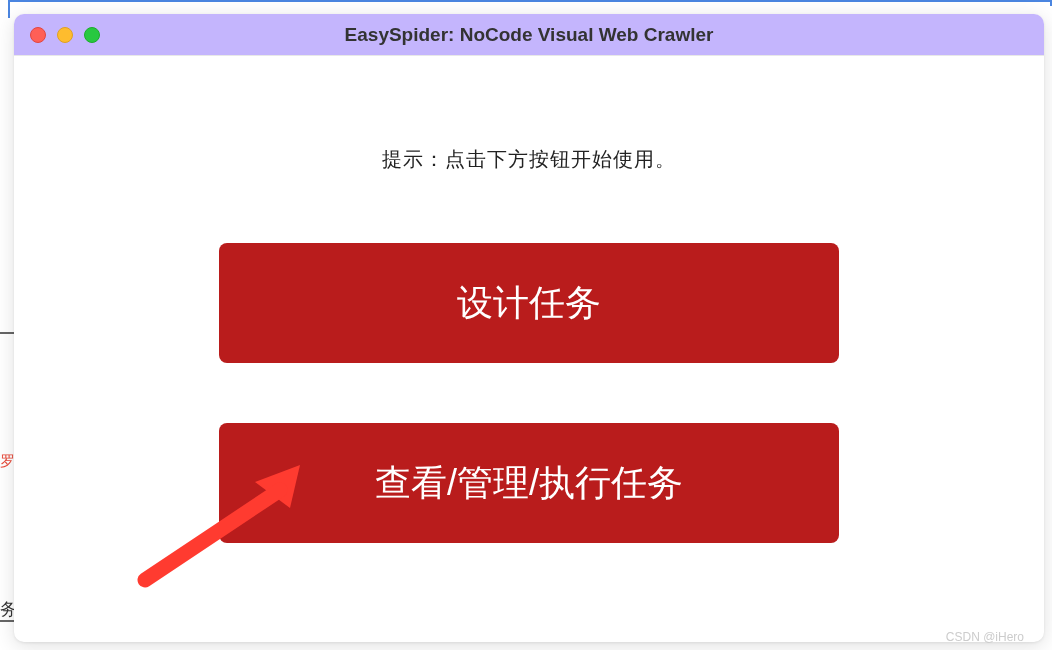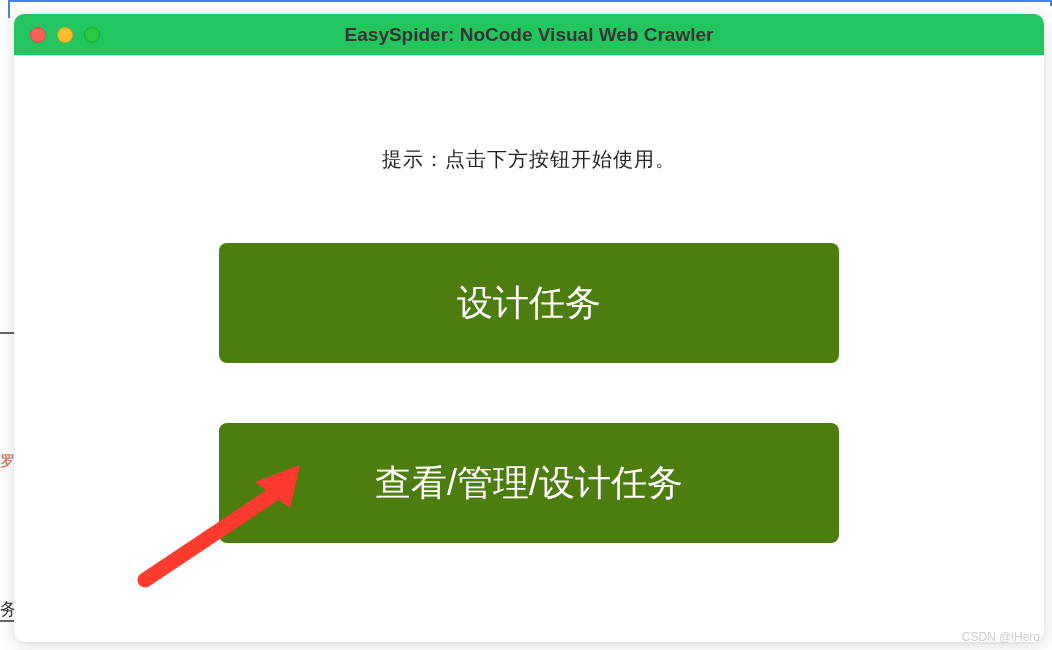--- a/index.html
+++ b/index.html
@@ -75,21 +75,21 @@
       top: 14px;
       width: 1030px;
       height: 628px;
       background: #ffffff;
       border-radius: 10px;
       box-shadow: 0 4px 20px rgba(0,0,0,0.12), 0 1px 3px rgba(0,0,0,0.08);
       overflow: hidden;
     }
     .titlebar {
       height: 42px;
-      background: #22c55e;
+      background: #c4b5fd;
       border-bottom: 1px solid #e8e8e8;
       display: flex;
       align-items: center;
       position: relative;
     }
     .traffic-lights {
       display: flex;
       gap: 11px;
       padding-left: 16px;
     }
@@ -118,21 +118,21 @@
     .hint {
       font-size: 20px;
       color: #222;
       margin-top: 40px;
       margin-bottom: 70px;
       letter-spacing: 1px;
     }
     .main-button {
       width: 620px;
       height: 120px;
-      background: #4d7c0f;
+      background: #b91c1c;
       border: none;
       border-radius: 8px;
       color: #ffffff;
       font-size: 36px;
       font-weight: 400;
       cursor: pointer;
       display: flex;
       align-items: center;
       justify-content: center;
       margin-bottom: 60px;
@@ -140,21 +140,21 @@
     .arrow-annotation {
       position: absolute;
       left: 125px;
       top: 420px;
       width: 200px;
       height: 180px;
       pointer-events: none;
     }
     .watermark {
       position: absolute;
-      right: 12px;
+      right: 28px;
       bottom: 6px;
       font-size: 12px;
       color: #cccccc;
     }
   </style>
 </head>
 <body>
 
 <div class="bg-border-top"></div>
 <div class="bg-vert-left"></div>
@@ -172,21 +172,21 @@
       <div class="traffic-light tl-max"></div>
     </div>
     <div class="window-title">EasySpider: NoCode Visual Web Crawler</div>
   </div>
   <div class="content">
     <div class="hint">提示：点击下方按钮开始使用。</div>
     <button class="main-button">
       <span>设计任务</span>
     </button>
     <button class="main-button">
-      <span>查看/管理/设计任务</span>
+      <span>查看/管理/执行任务</span>
     </button>
   </div>
 </div>
 
 <svg class="arrow-annotation" viewBox="0 0 200 180">
   <defs>
     <marker id="arrowhead" markerWidth="1" markerHeight="1" refX="0" refY="0" orient="auto"></marker>
   </defs>
   <polygon points="175,45 165,88 130,62" fill="#ff3b30"></polygon>
   <line x1="20" y1="160" x2="155" y2="70" stroke="#ff3b30" stroke-width="15" stroke-linecap="round"></line>

